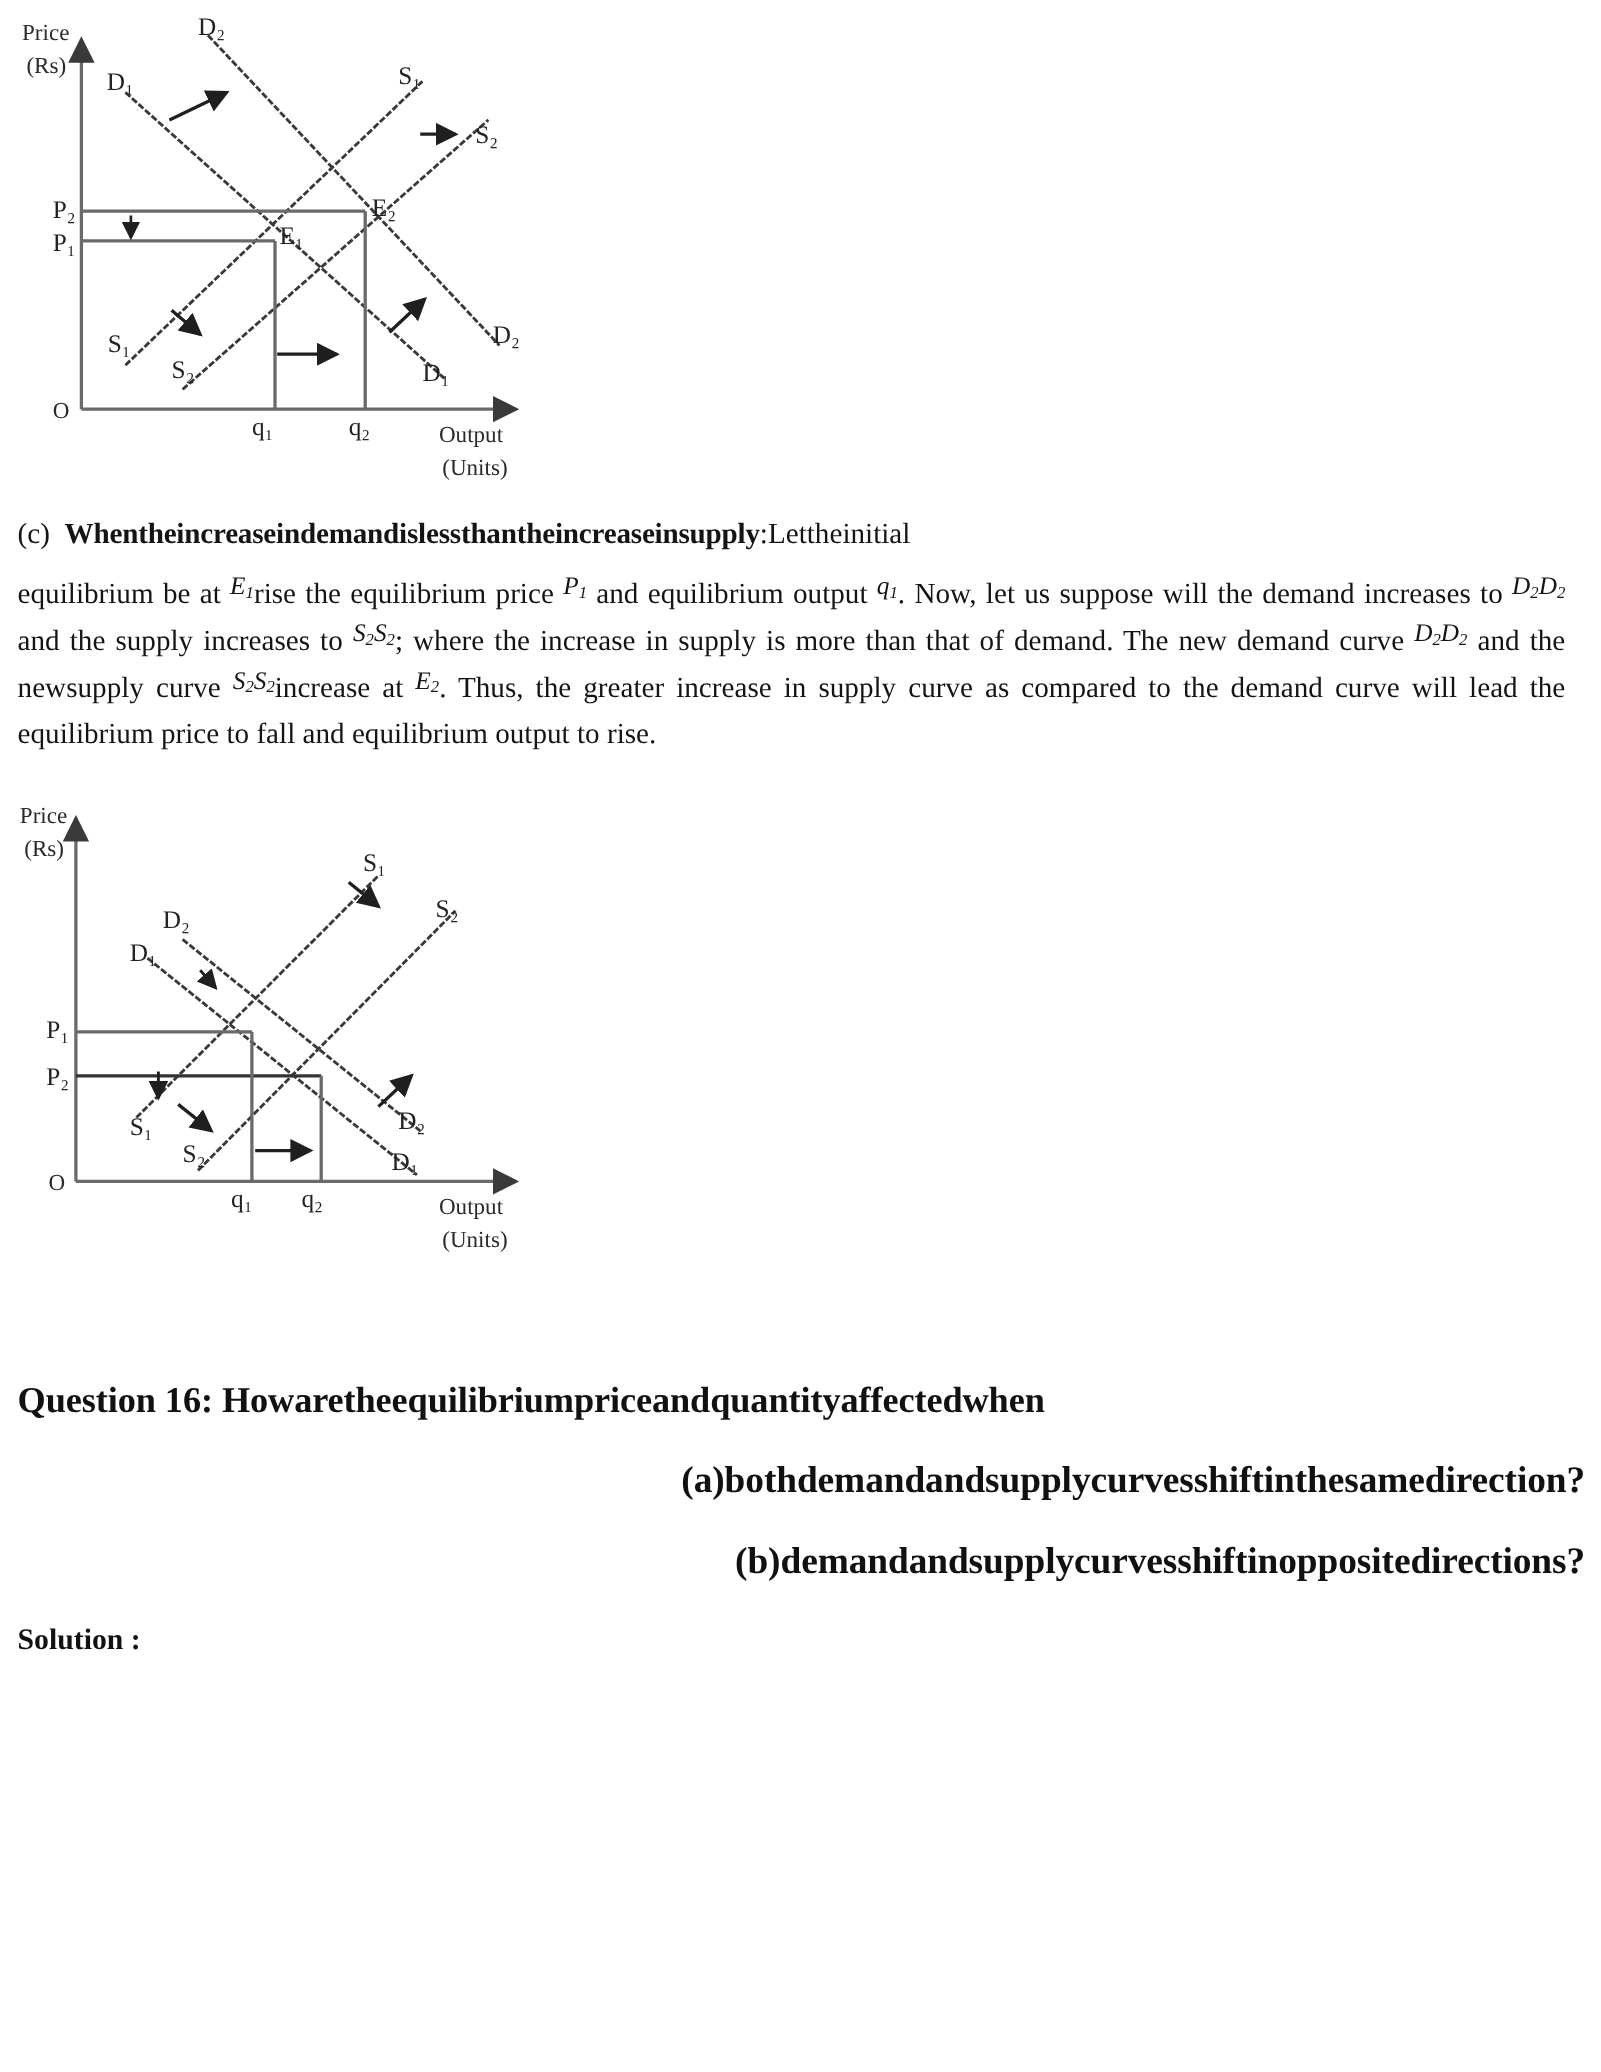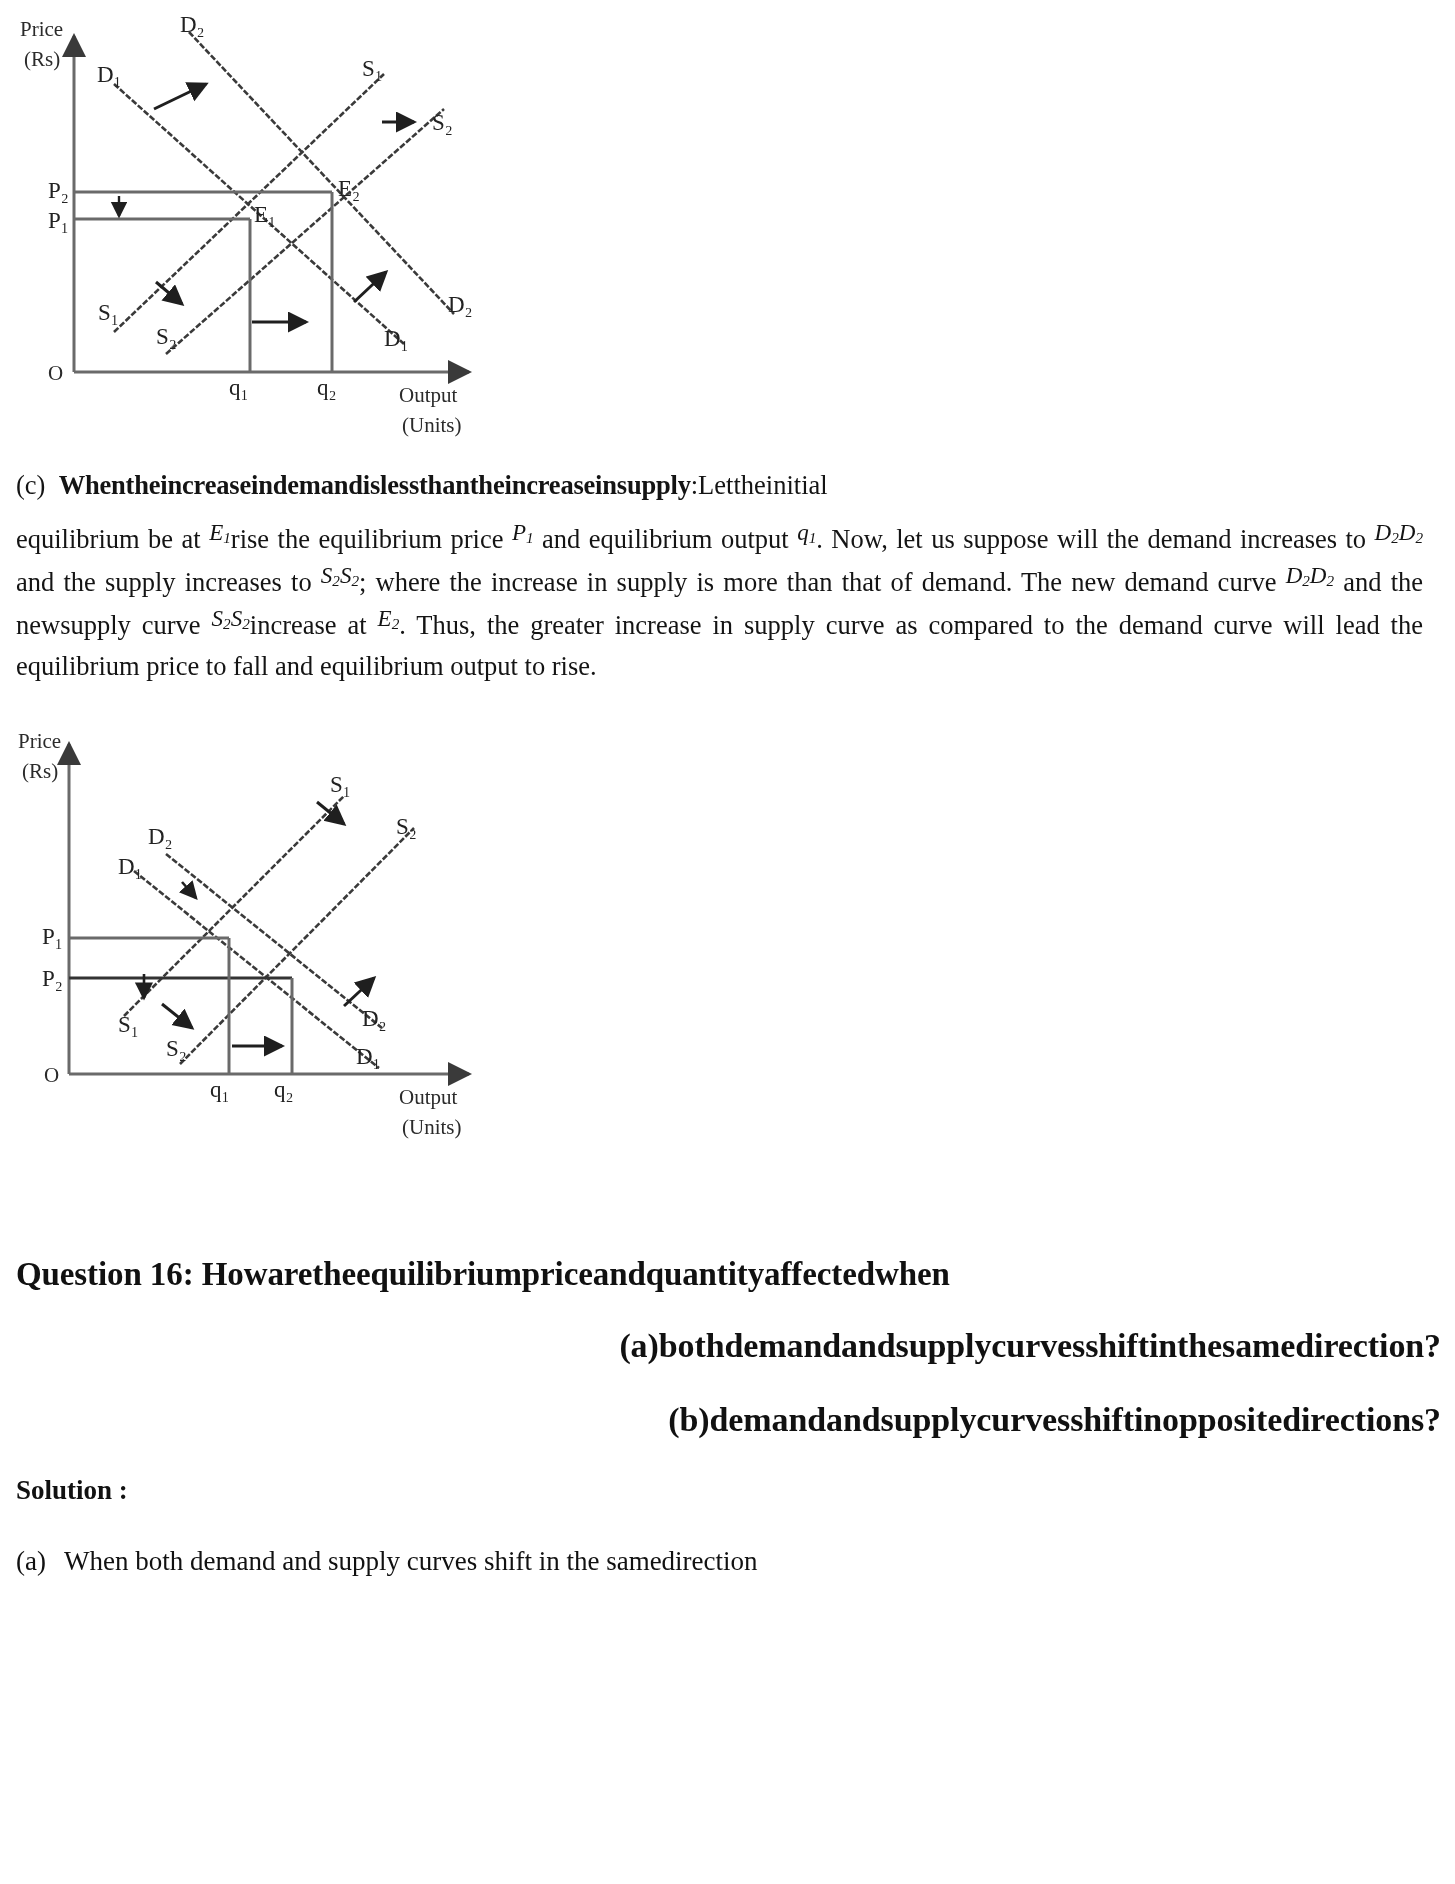--- a/index.html
+++ b/index.html
@@ -250,17 +250,14 @@
   <div class="q-item">
     <span class="tag">(a)</span><span>bothdemandandsupplycurvesshiftinthesamedirection?</span>
   </div>
 
   <div class="q-item">
     <span class="tag">(b)</span><span>demandandsupplycurvesshiftinoppositedirections?</span>
   </div>
 
   <div class="sol-label">Solution :</div>
 
-  <div class="sol-item">
-    <span class="tag">(a)</span><span>When both demand and supply curves shift in the samedirection</span>
-  </div>
 
 </div>
 
 </body></html>

